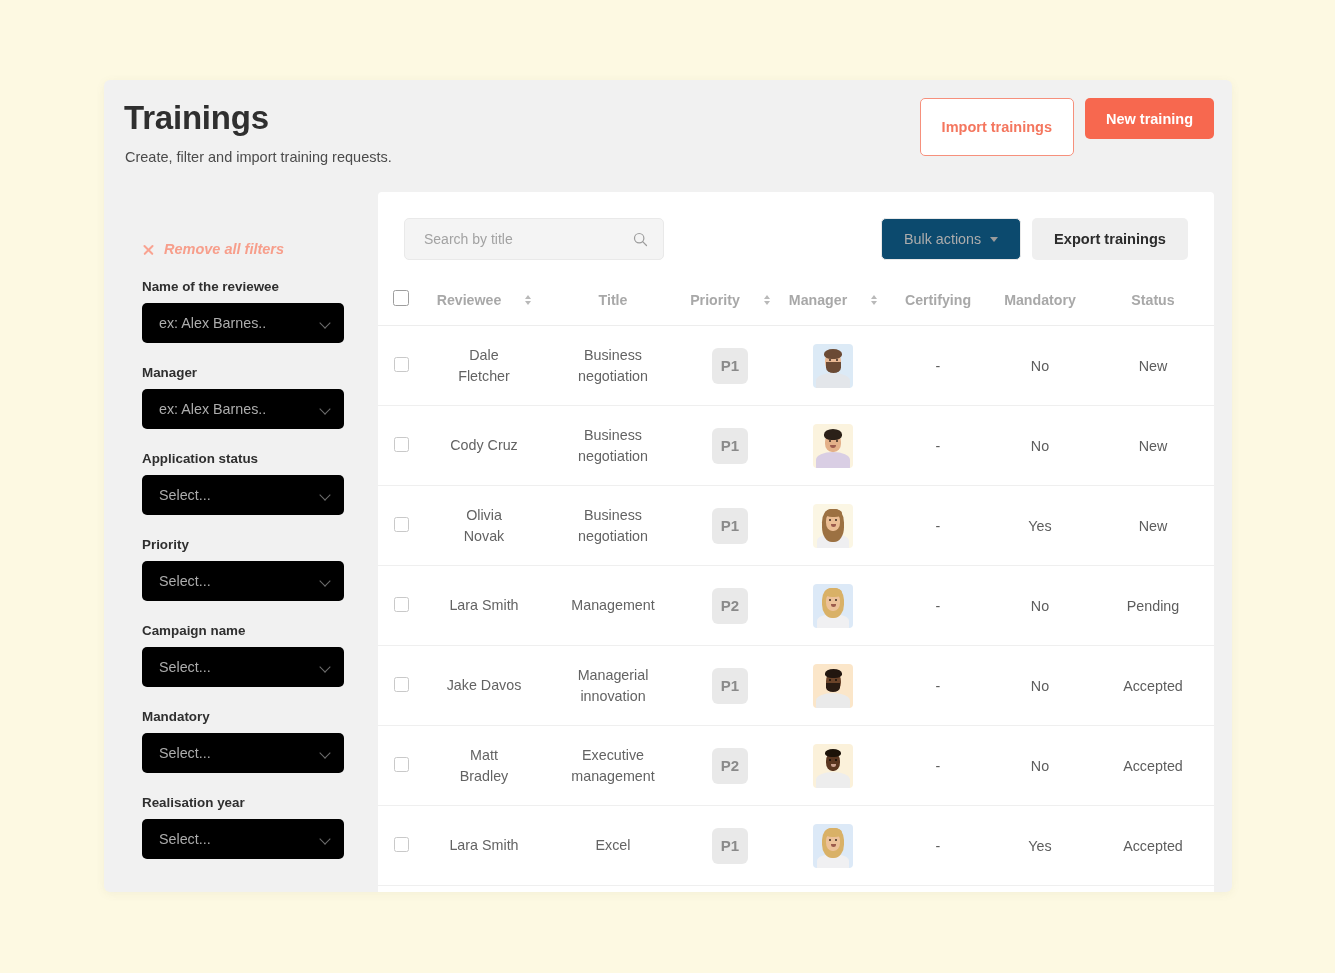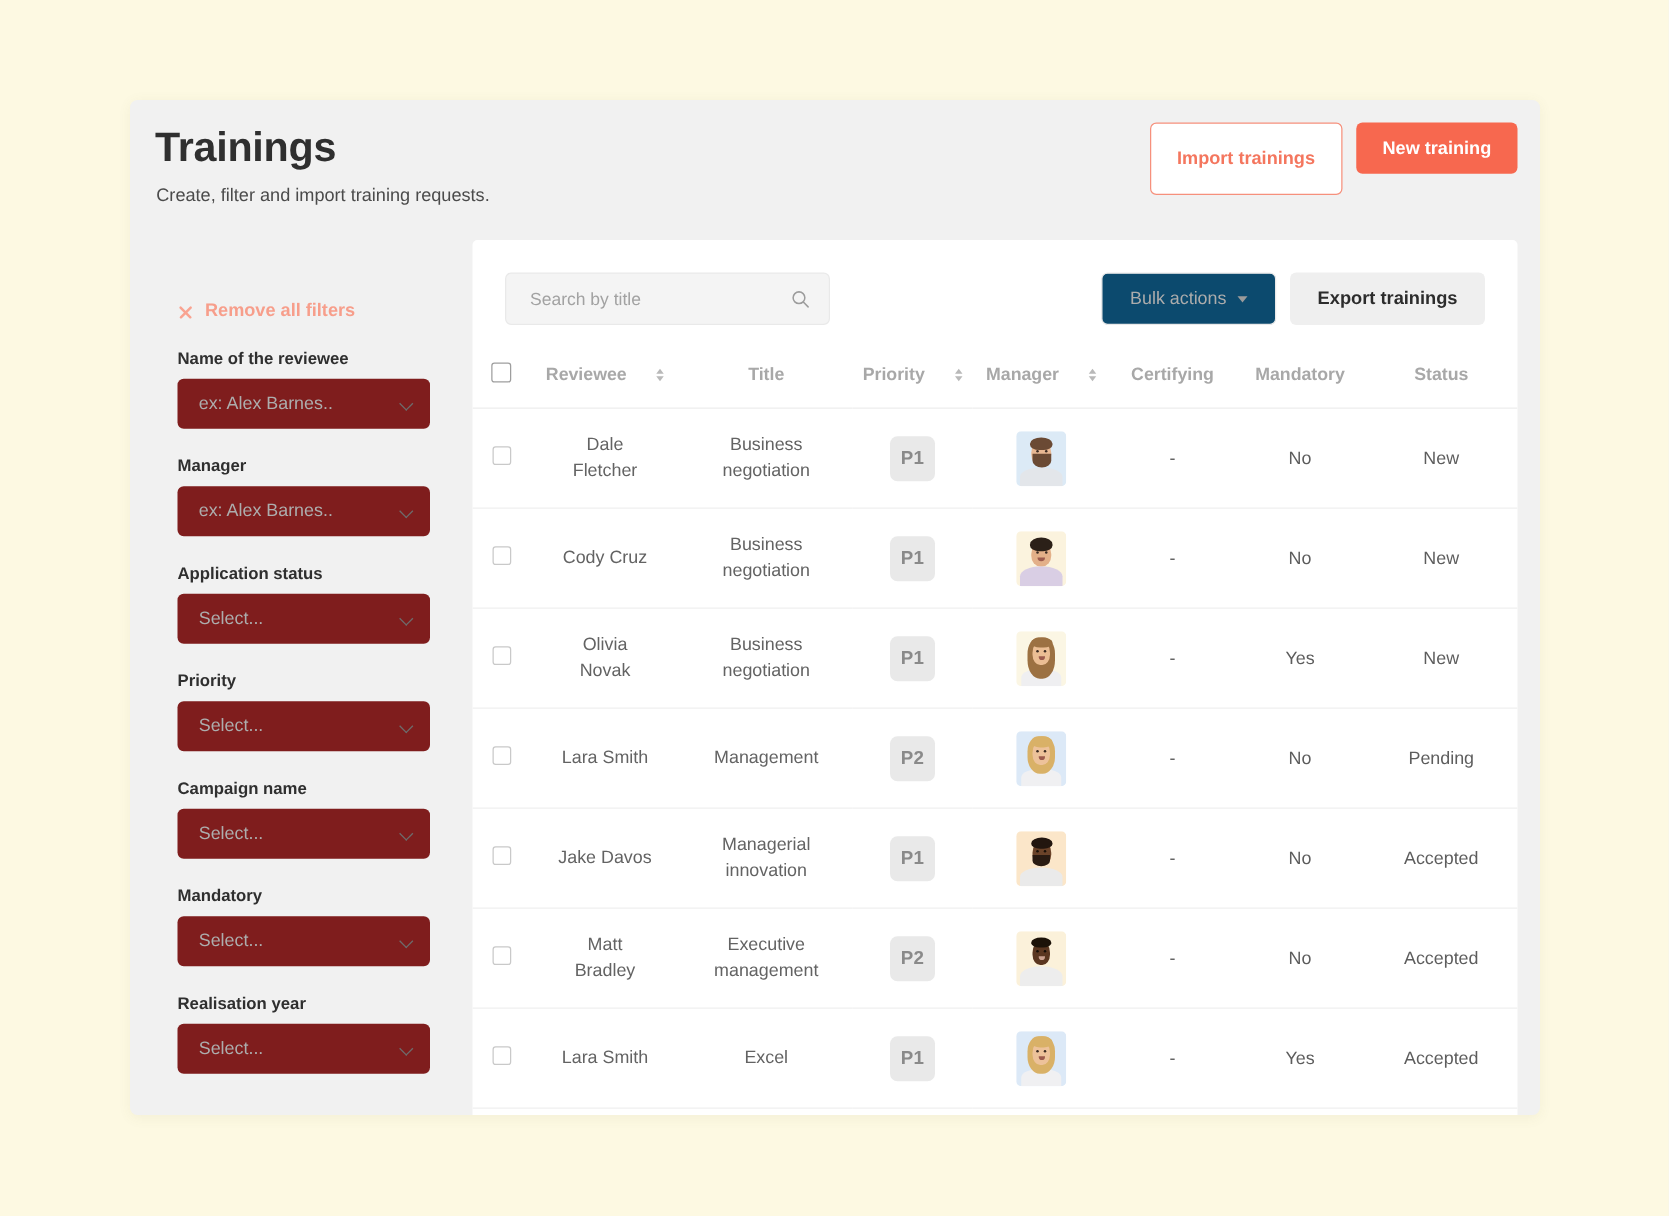--- a/index.html
+++ b/index.html
@@ -47,39 +47,39 @@
   .side{position:absolute;left:20px;top:113px;width:220px;}
   .apply-btn{
     height:41px;background:#E6E6E6;border-radius:5px;border:none;
     display:flex;align-items:center;justify-content:space-between;
     padding:0 22px 0 40px;box-sizing:border-box;width:220px;cursor:pointer;
   }
   .apply-btn span.lbl{font-size:14.5px;font-weight:bold;color:#8E8E8E;}
   .apply-btn span.chev{font-size:14px;color:#8E8E8E;line-height:1;}
 
   .remove-all{
-    display:flex;align-items:center;gap:9px;margin:48px 0 0 18px;cursor:pointer;
+    display:flex;align-items:center;gap:9px;margin:48px 0 0 18px;cursor:pointer;font-style:italic;
   }
   .remove-all .x{
     width:13px;height:13px;position:relative;flex:0 0 13px;
   }
   .remove-all .x:before,.remove-all .x:after{
     content:"";position:absolute;left:0;top:6px;width:13px;height:1.6px;
     background:#F9A391;border-radius:1px;
   }
   .remove-all .x:before{transform:rotate(45deg);}
   .remove-all .x:after{transform:rotate(-45deg);}
   .remove-all .txt{font-size:14.5px;font-weight:bold;color:#F79E8B;}
 
   .fgroup{margin:22px 0 0 18px;width:202px;}
   .fgroup .flabel{
     font-size:13.4px;font-weight:bold;color:#2F2F2F;margin-bottom:9px;display:block;
   }
   .fsel{
-    height:40px;background:#7f1d1d;border-radius:5px;
+    height:40px;background:#000000;border-radius:5px;
     display:flex;align-items:center;justify-content:space-between;
     padding:0 13px 0 17px;box-sizing:border-box;cursor:pointer;
   }
   .fsel .val{font-size:14.3px;color:#ADADAD;}
   .fsel .car{width:11px;height:11px;position:relative;}
   .fsel .car:before{
     content:"";position:absolute;left:1px;top:1px;width:7px;height:7px;
     border-right:1.7px solid #6D6D6D;border-bottom:1.7px solid #6D6D6D;
     transform:rotate(45deg);
   }

